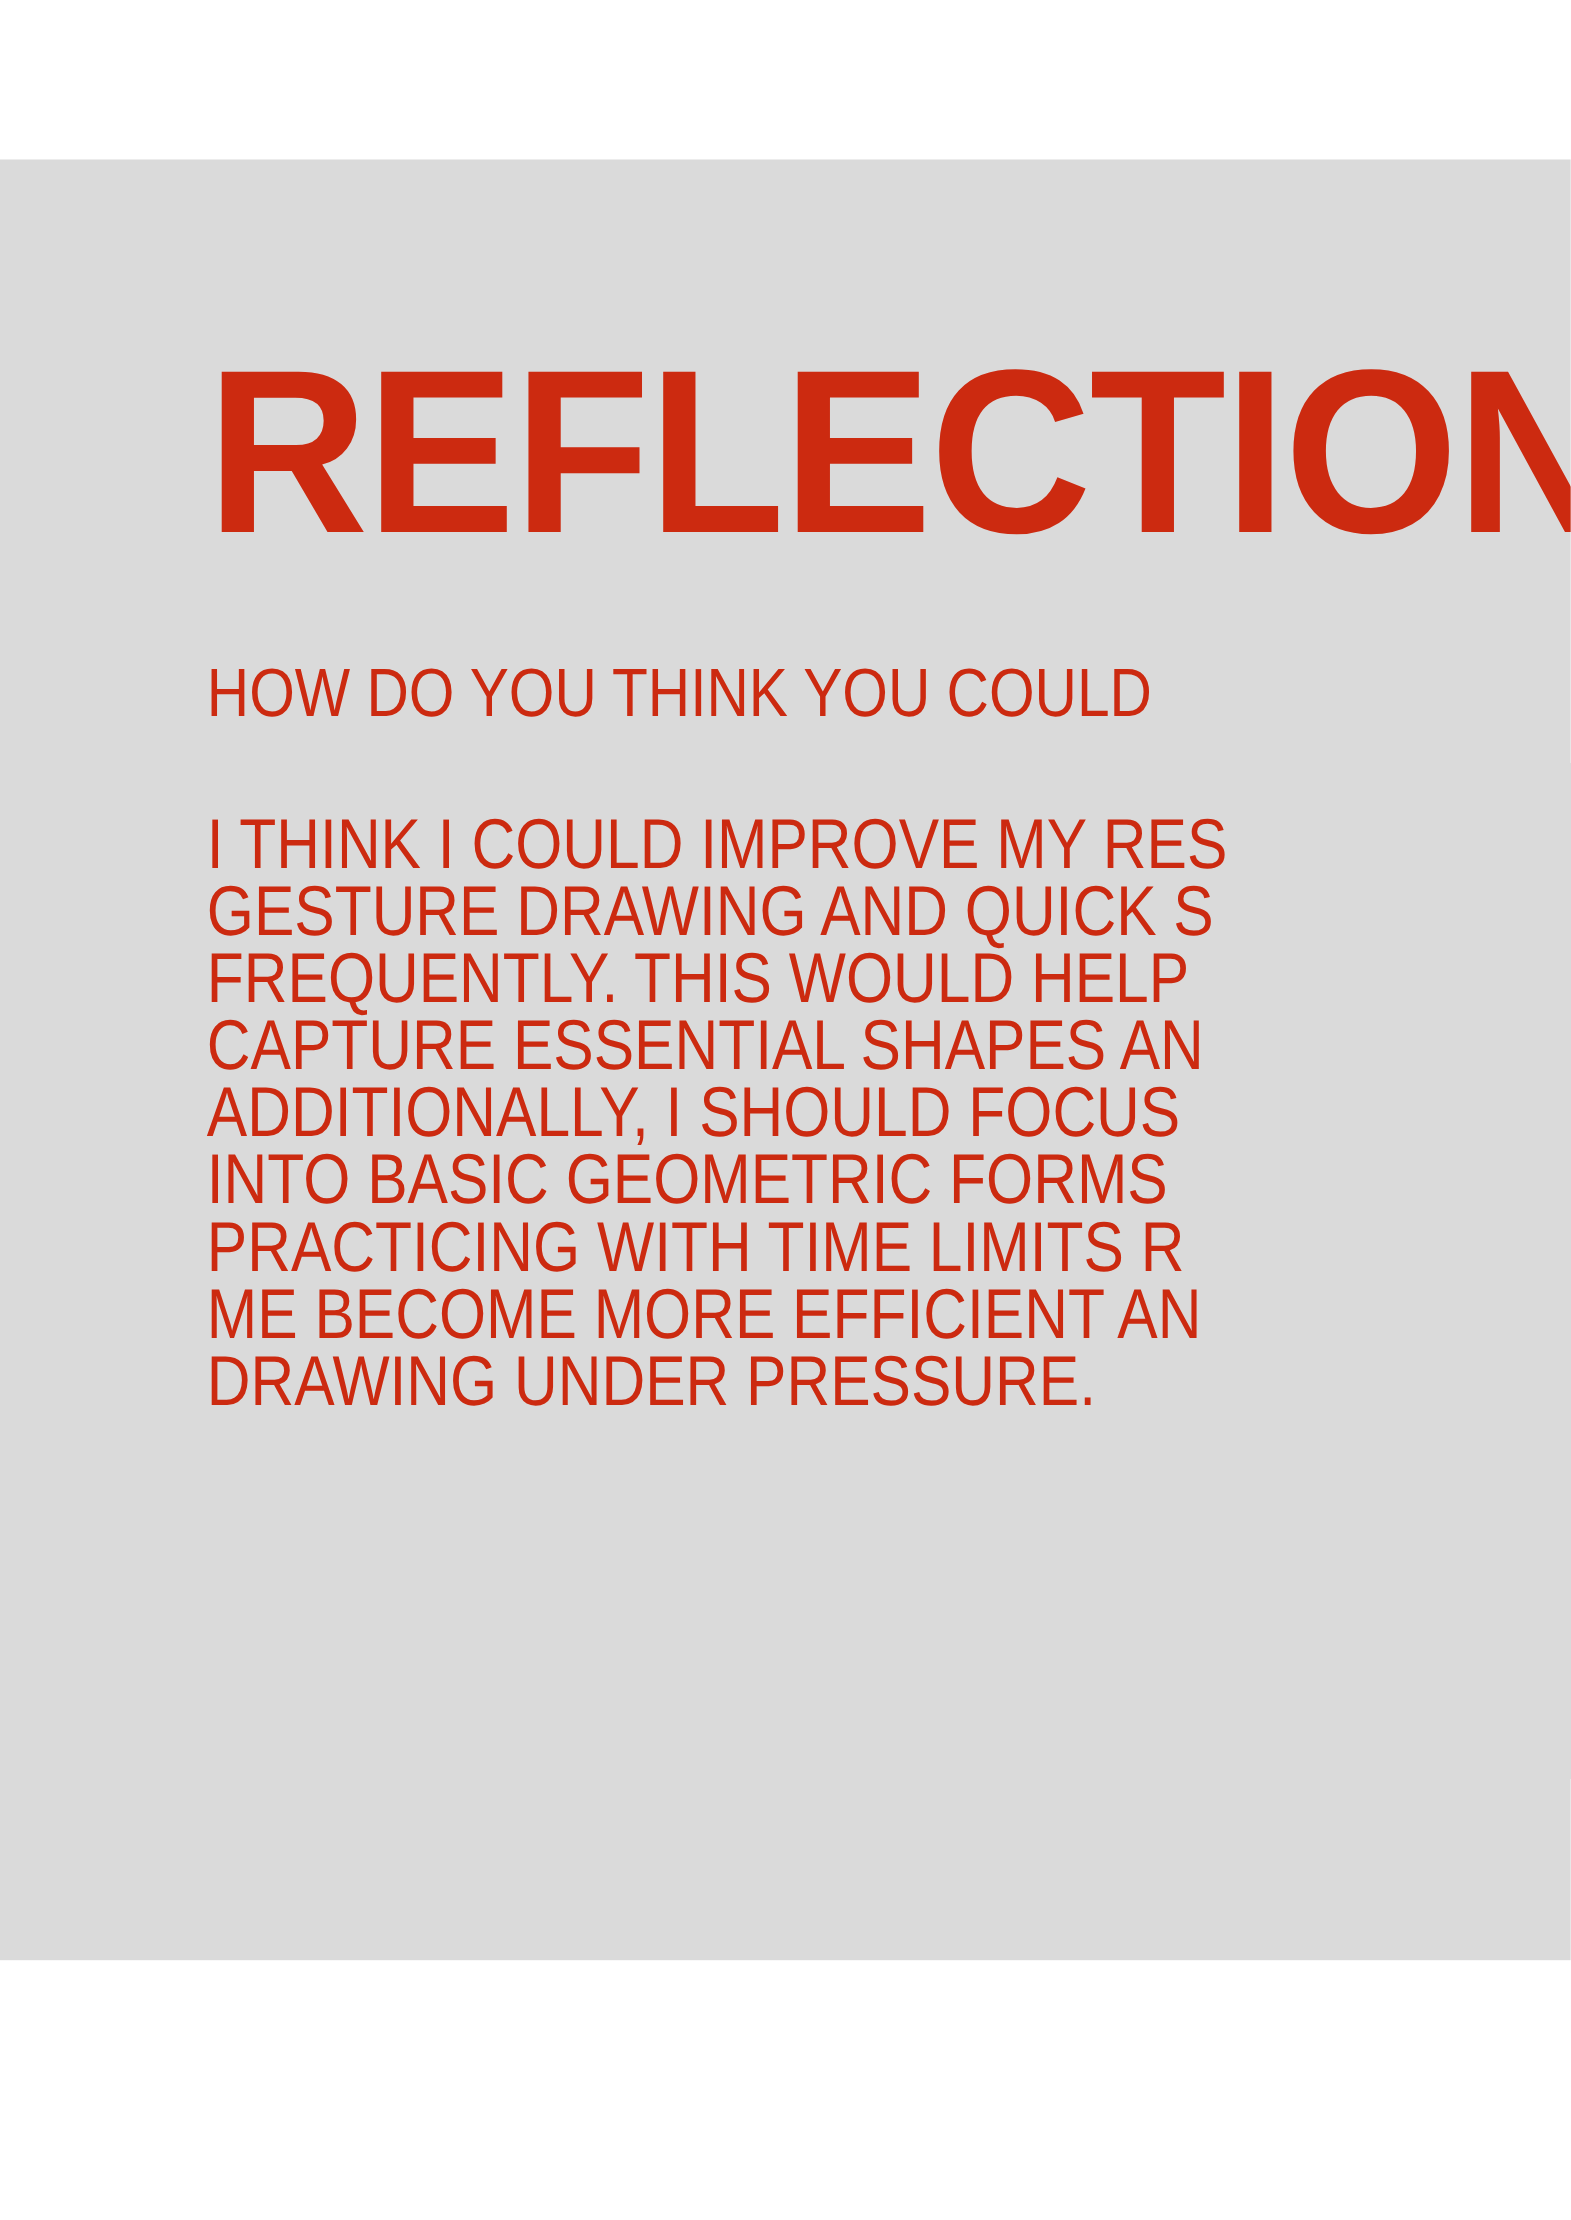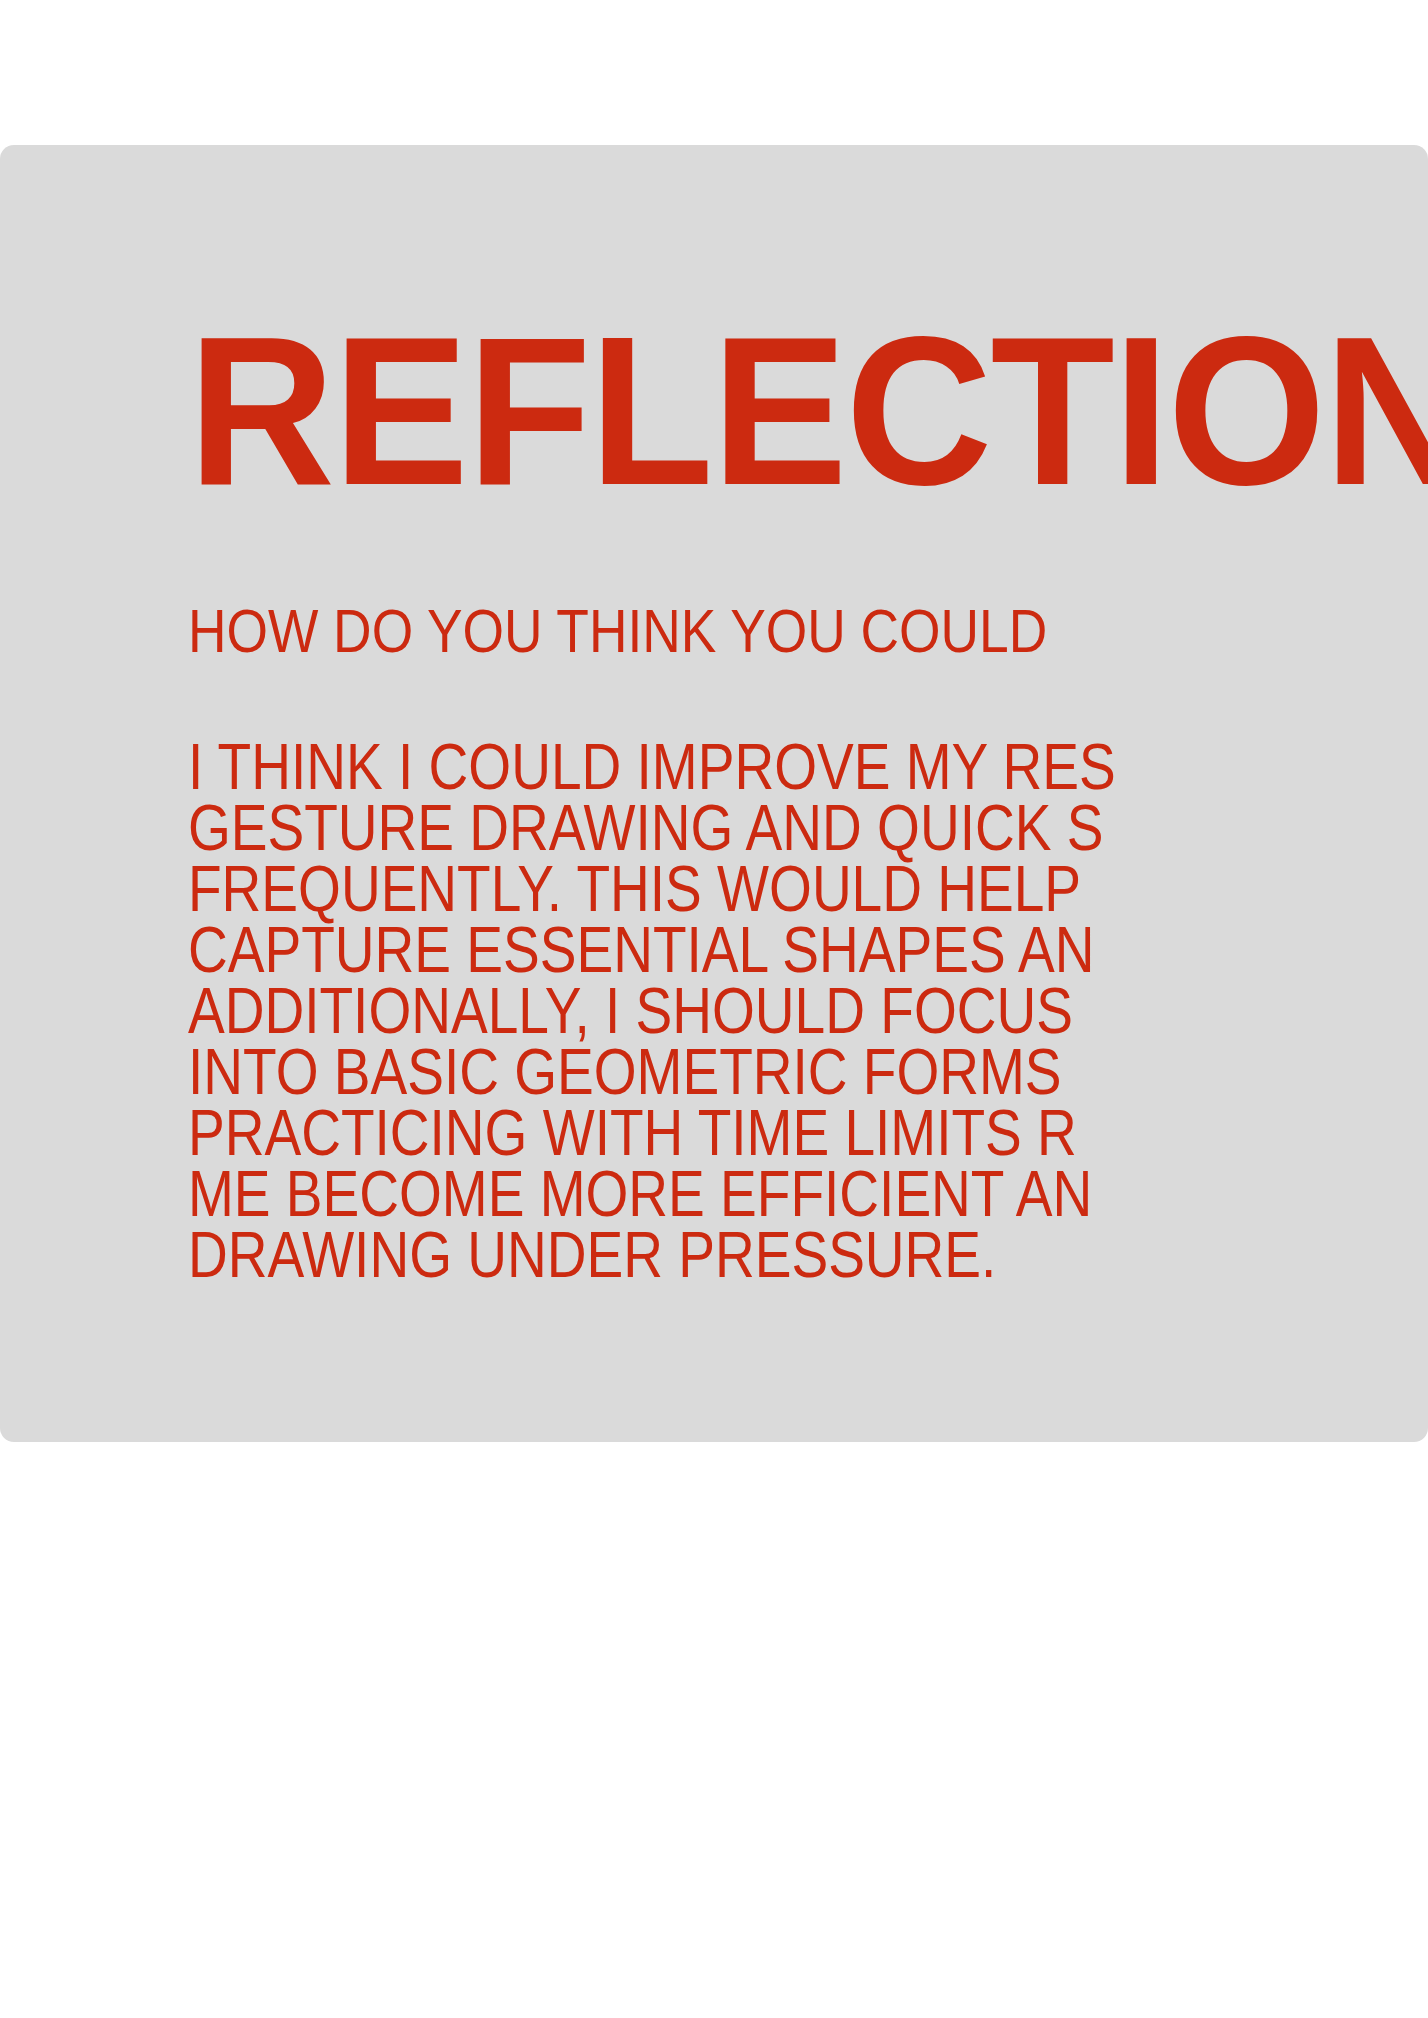--- a/index.html
+++ b/index.html
@@ -16,24 +16,23 @@
     font-family: "Liberation Sans", sans-serif;
     -webkit-font-smoothing: antialiased;
   }
 
   
   #slide-panel {
     position: absolute;
     left: 0;
     top: 145px;
     width: 1428px;
-    height: 1297px;
+    height: 1637px;
     background: #dadada;
     overflow: hidden;
-    border-radius: 14px;
   }
 
   
   #slide-content {
     position: absolute;
     left: 188px;
     top: 0;
     width: 2400px;   
   }
 

